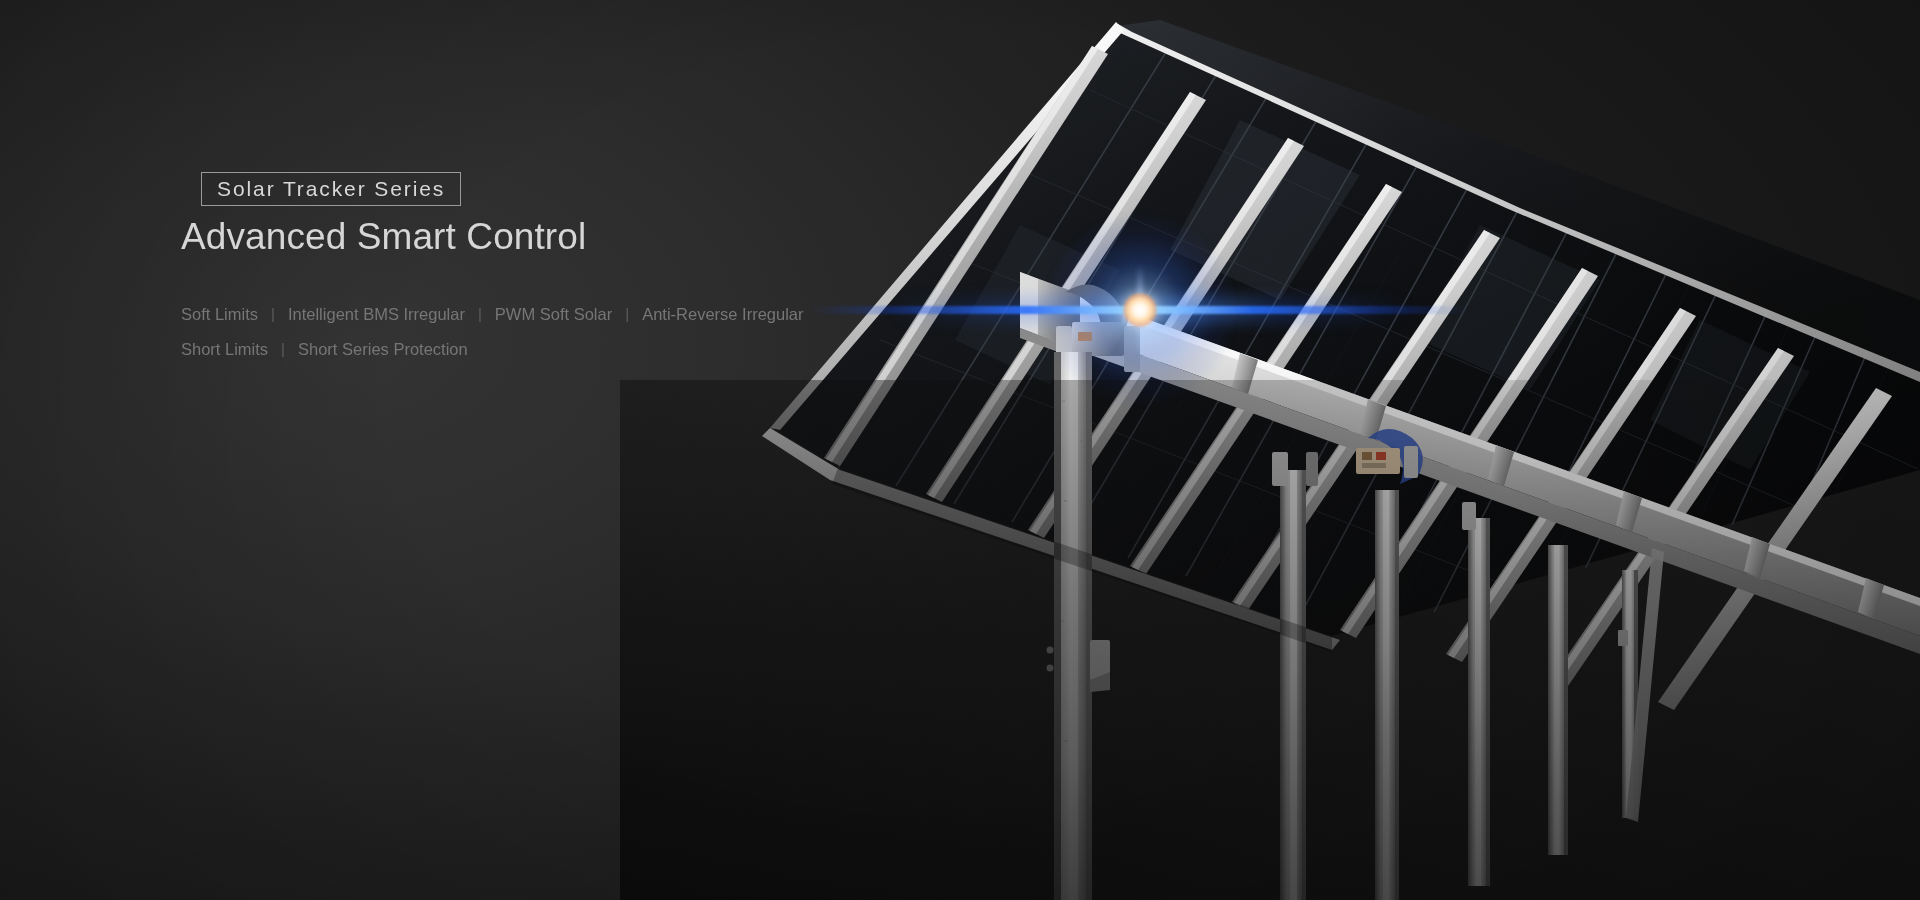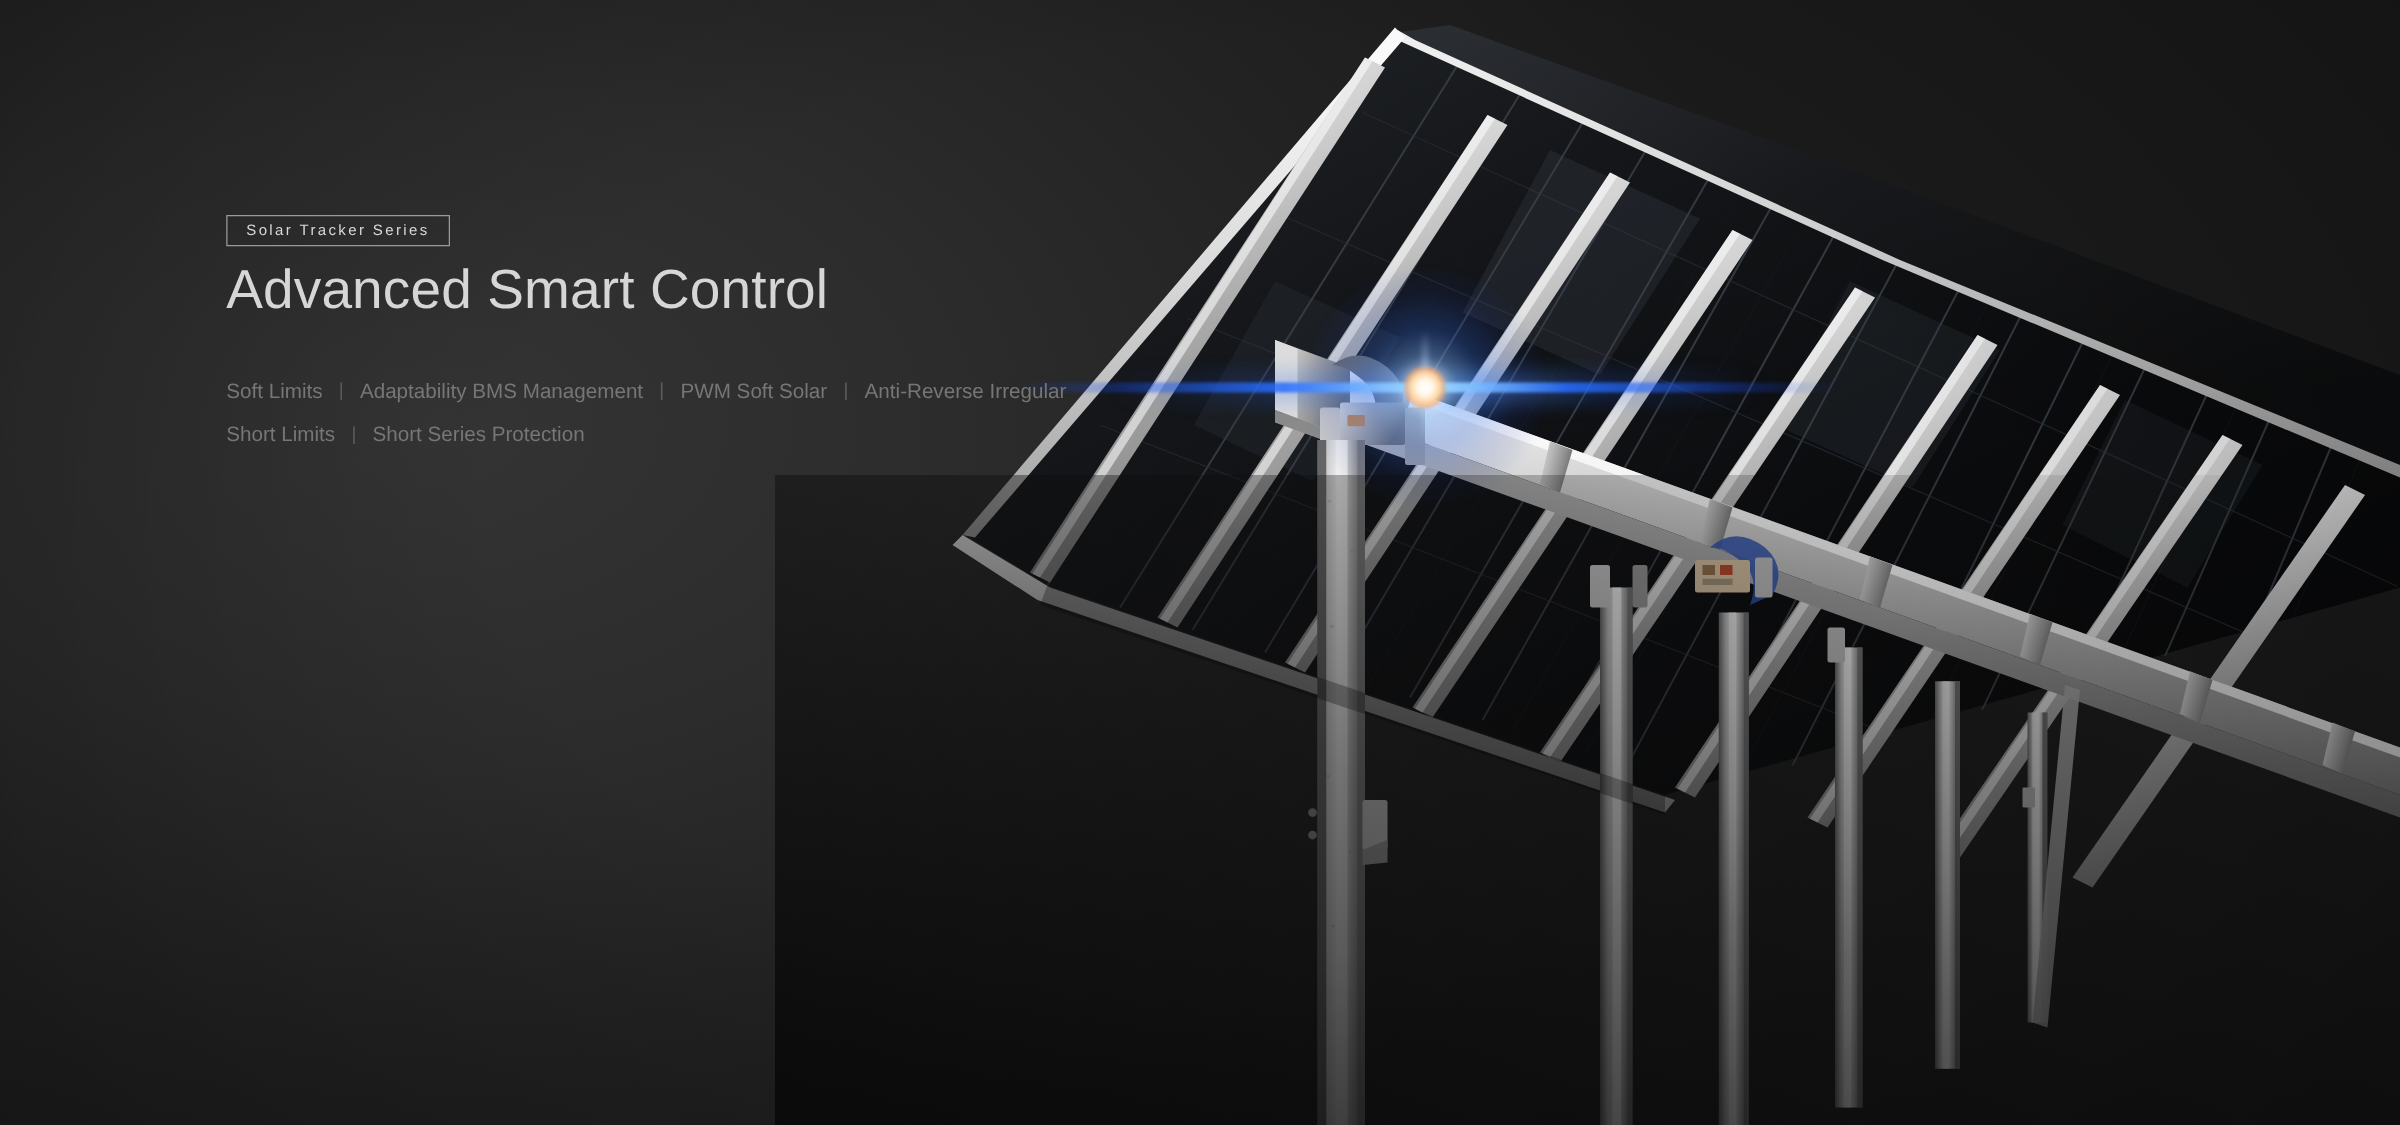--- a/index.html
+++ b/index.html
@@ -33,25 +33,26 @@
   }
 
   
   #copy {
     position:absolute; left:181px; top:172px; width:820px;
   }
   #badge {
     display:inline-block;
     border:1px solid #9a9a9a;
     color:#d8d8d8;
-    font-size:12px;
+    font-size:21px;
     letter-spacing:1.9px;
     padding:5px 15px 6px 15px;
     line-height:1;
     white-space:nowrap;
+    margin-left:20px;
   }
   #model {
     margin-top:27px;
     font-size:135px;
     font-weight:700;
     letter-spacing:-1px;
     line-height:0.97;
     background:linear-gradient(178deg,
       #efefef 0%,
       #e2e2e2 14%,
@@ -70,21 +71,21 @@
   #tagline {
     margin-top:16px;
     font-size:38px;
     font-weight:700;
     color:#dcdcdc;
     letter-spacing:0.1px;
     line-height:1.12;
   }
   #subtagline {
     margin-top:10px;
-    font-size:44px;
+    font-size:37px;
     font-weight:400;
     color:#d6d6d6;
     letter-spacing:0.1px;
     line-height:1.15;
   }
   #features {
     margin-top:47px;
   }
   .feat-row {
     display:flex;
@@ -457,21 +458,21 @@
   <div id="vignette"></div>
 
   <div id="copy">
     <div id="badge">Solar Tracker Series</div>
     <div id="subtagline">Advanced Smart Control</div>
 
     <div id="features">
       <div class="feat-row">
           <span class="feat-item">Soft Limits</span>
           <span class="feat-sep">|</span>
-          <span class="feat-item">Adaptability BMS Management</span>
+          <span class="feat-item">Intelligent BMS Irregular</span>
           <span class="feat-sep">|</span>
           <span class="feat-item">PWM Soft Solar</span>
           <span class="feat-sep">|</span>
           <span class="feat-item">Anti-Reverse Irregular</span>
         </div>
       <div class="feat-row">
           <span class="feat-item">Short Limits</span>
           <span class="feat-sep">|</span>
           <span class="feat-item">Short Series Protection</span>
         </div>

